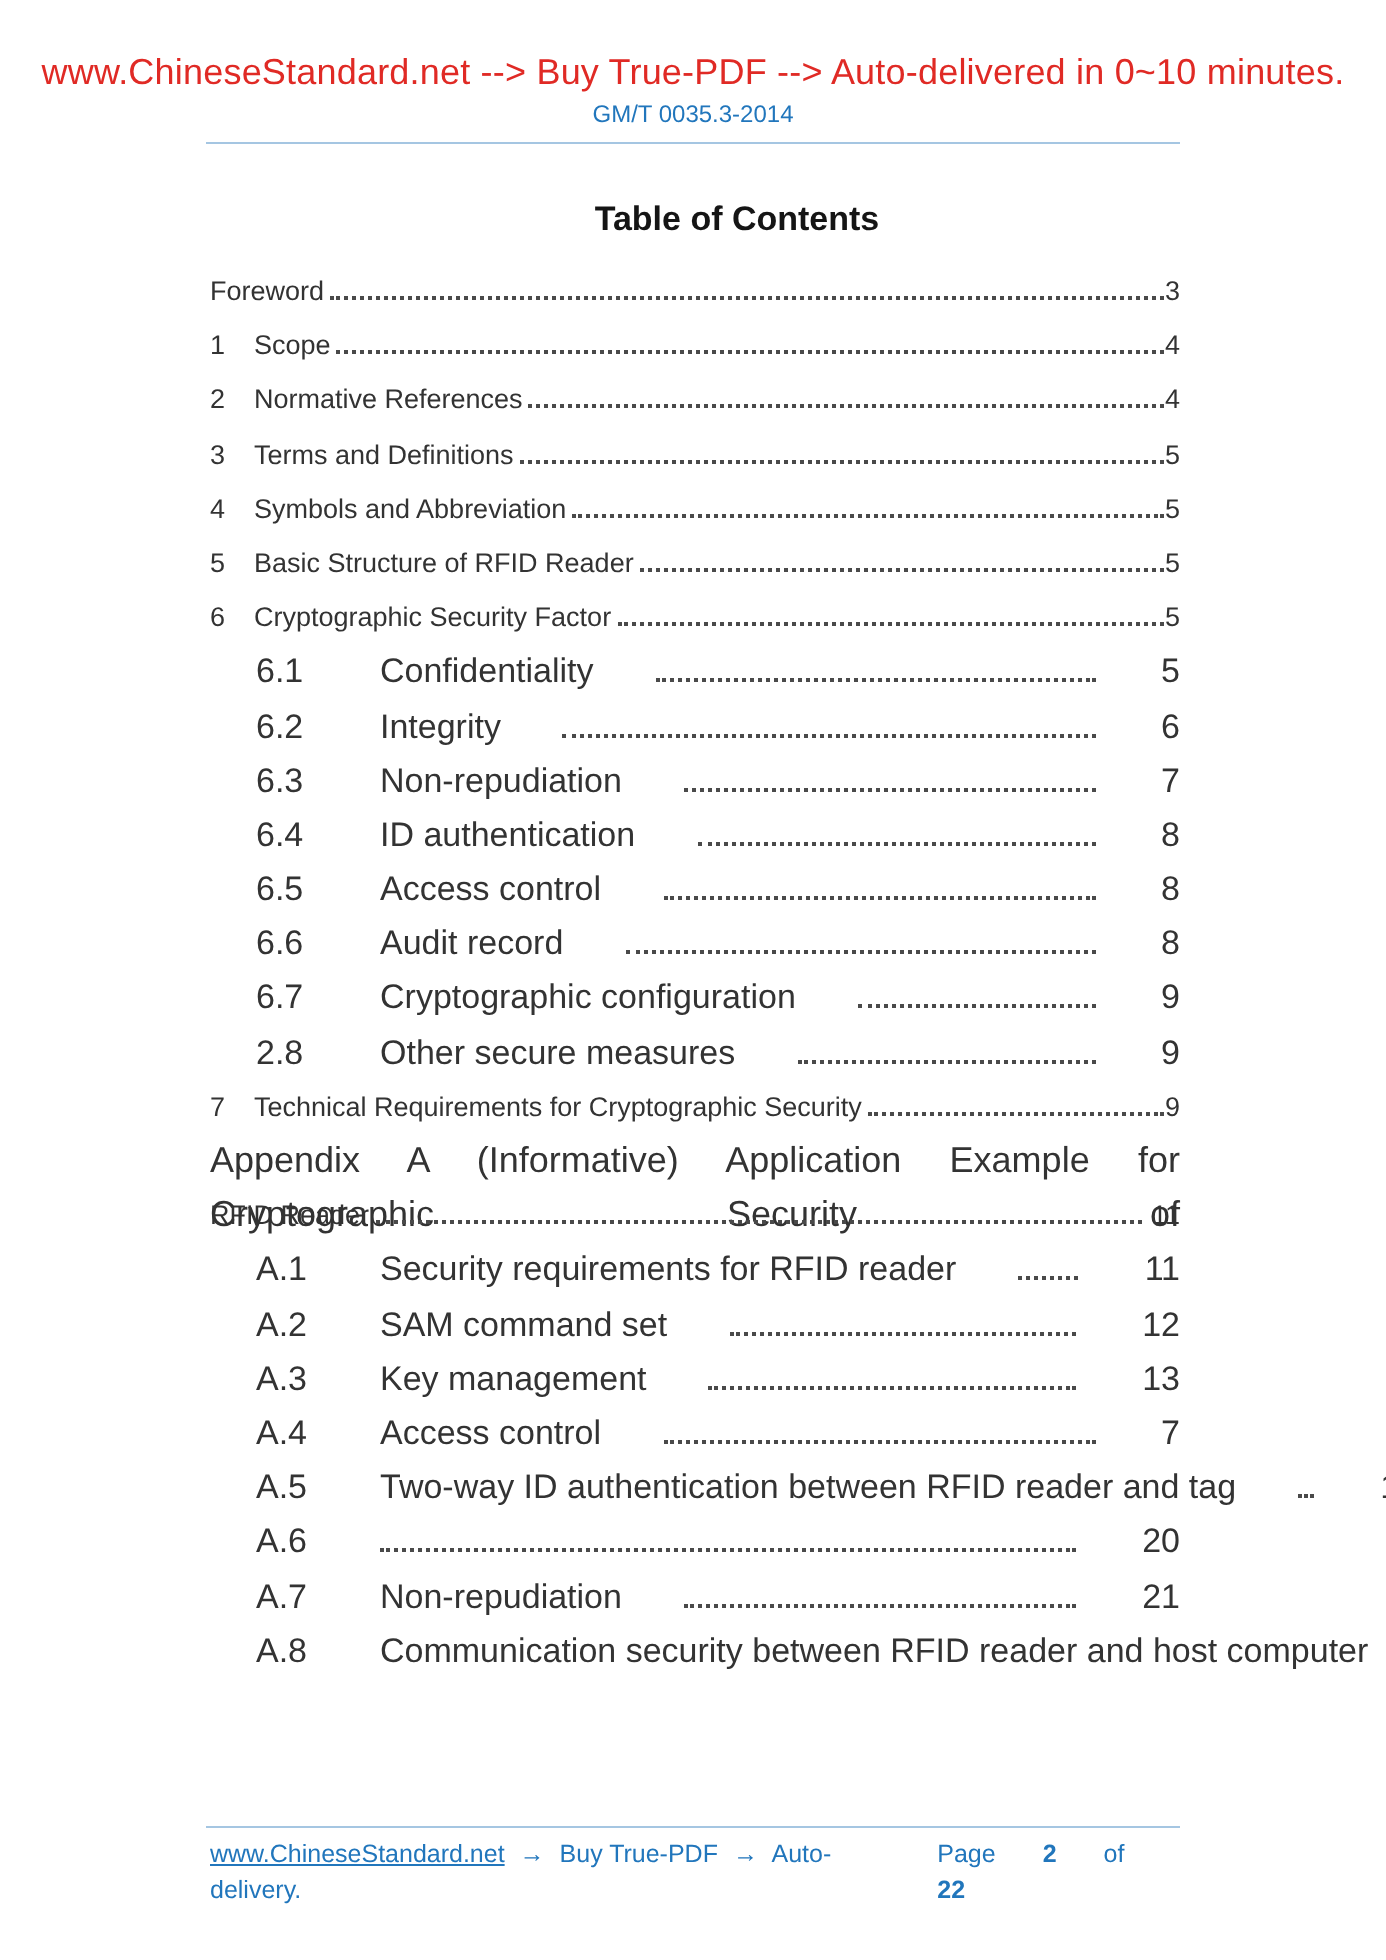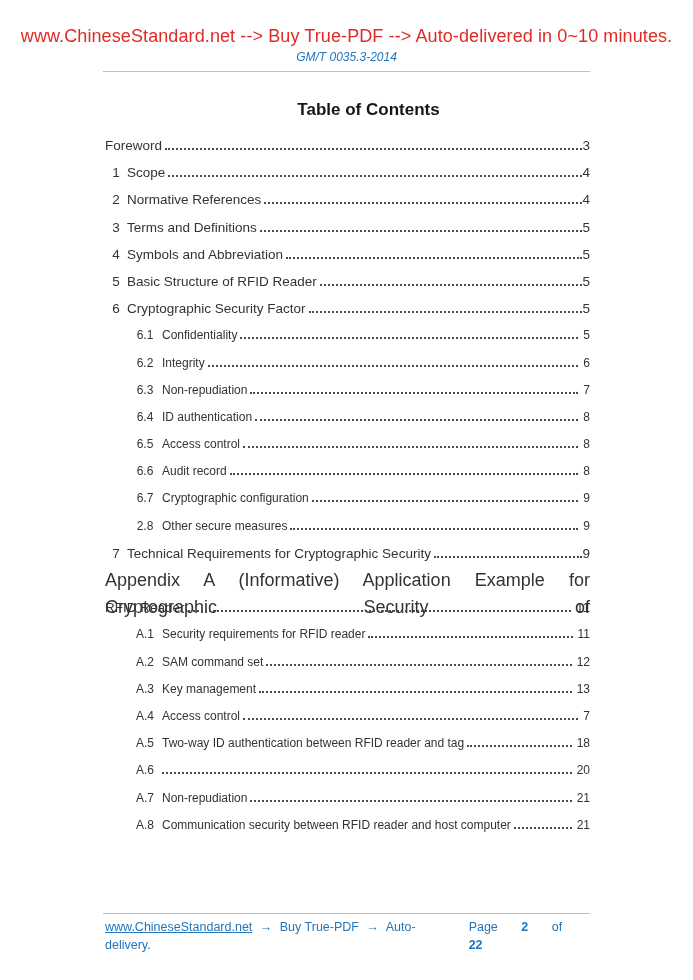--- a/index.html
+++ b/index.html
@@ -9,41 +9,41 @@
   #page{
     position:relative; width:693px; height:980px; background:#fff;
     font-family:"Liberation Sans", sans-serif; color:var(--ink); overflow:hidden;
   }
   .header-promo{
     position:absolute; top:26px; left:0; right:0; text-align:center;
     color:var(--red); font-size:18px; letter-spacing:.1px;
   }
   .header-code{
     position:absolute; top:50px; left:0; right:0; text-align:center;
-    color:var(--blue); font-size:12px;font-style:italic;
+    color:var(--blue); font-size:12px;
   }
   .rule{position:absolute; left:103px; right:103px; height:1px; background:var(--rule);}
   .rule.top{top:71px;}
   .rule.bottom{top:913px;}
   .doc-title{
     position:absolute; top:100px; left:0; right:0; text-align:center;
     font-size:17px; font-weight:bold; color:#151515;padding-left:44px;
   }
   .toc{position:absolute; top:132px; left:105px; right:103px;}
   .trow{
     display:flex; align-items:baseline; height:27.2px; line-height:27.2px;
-    font-size:13.5px; white-space:nowrap;text-align:center;
+    font-size:13.5px; white-space:nowrap;
   }
   .trow .num{flex:0 0 22px;}
   .trow .label{flex:0 0 auto; padding-right:3px;}
   .trow .dots{
     flex:1 1 auto; height:0; border-bottom:2px dotted var(--dots); min-width:8px;
   }
   .trow .page{flex:0 0 auto;}
-  .trow.sub{padding-left:23px; font-size:12px;}
+  .trow.sub{padding-left:23px; font-size:17px;gap:28px;}
   .trow.sub .num{flex:0 0 34px;}
   .trow.sub .page{margin-left:5px;}
   .appx-line1{
     height:27.2px; line-height:27.2px; font-size:18px;
     text-align:justify; text-align-last:justify;
   }
   .appx-line2 .page{margin-left:5px;}
   .footer{
     position:absolute; top:918px; left:105px; right:103px;
     display:flex; justify-content:space-between; align-items:baseline;

